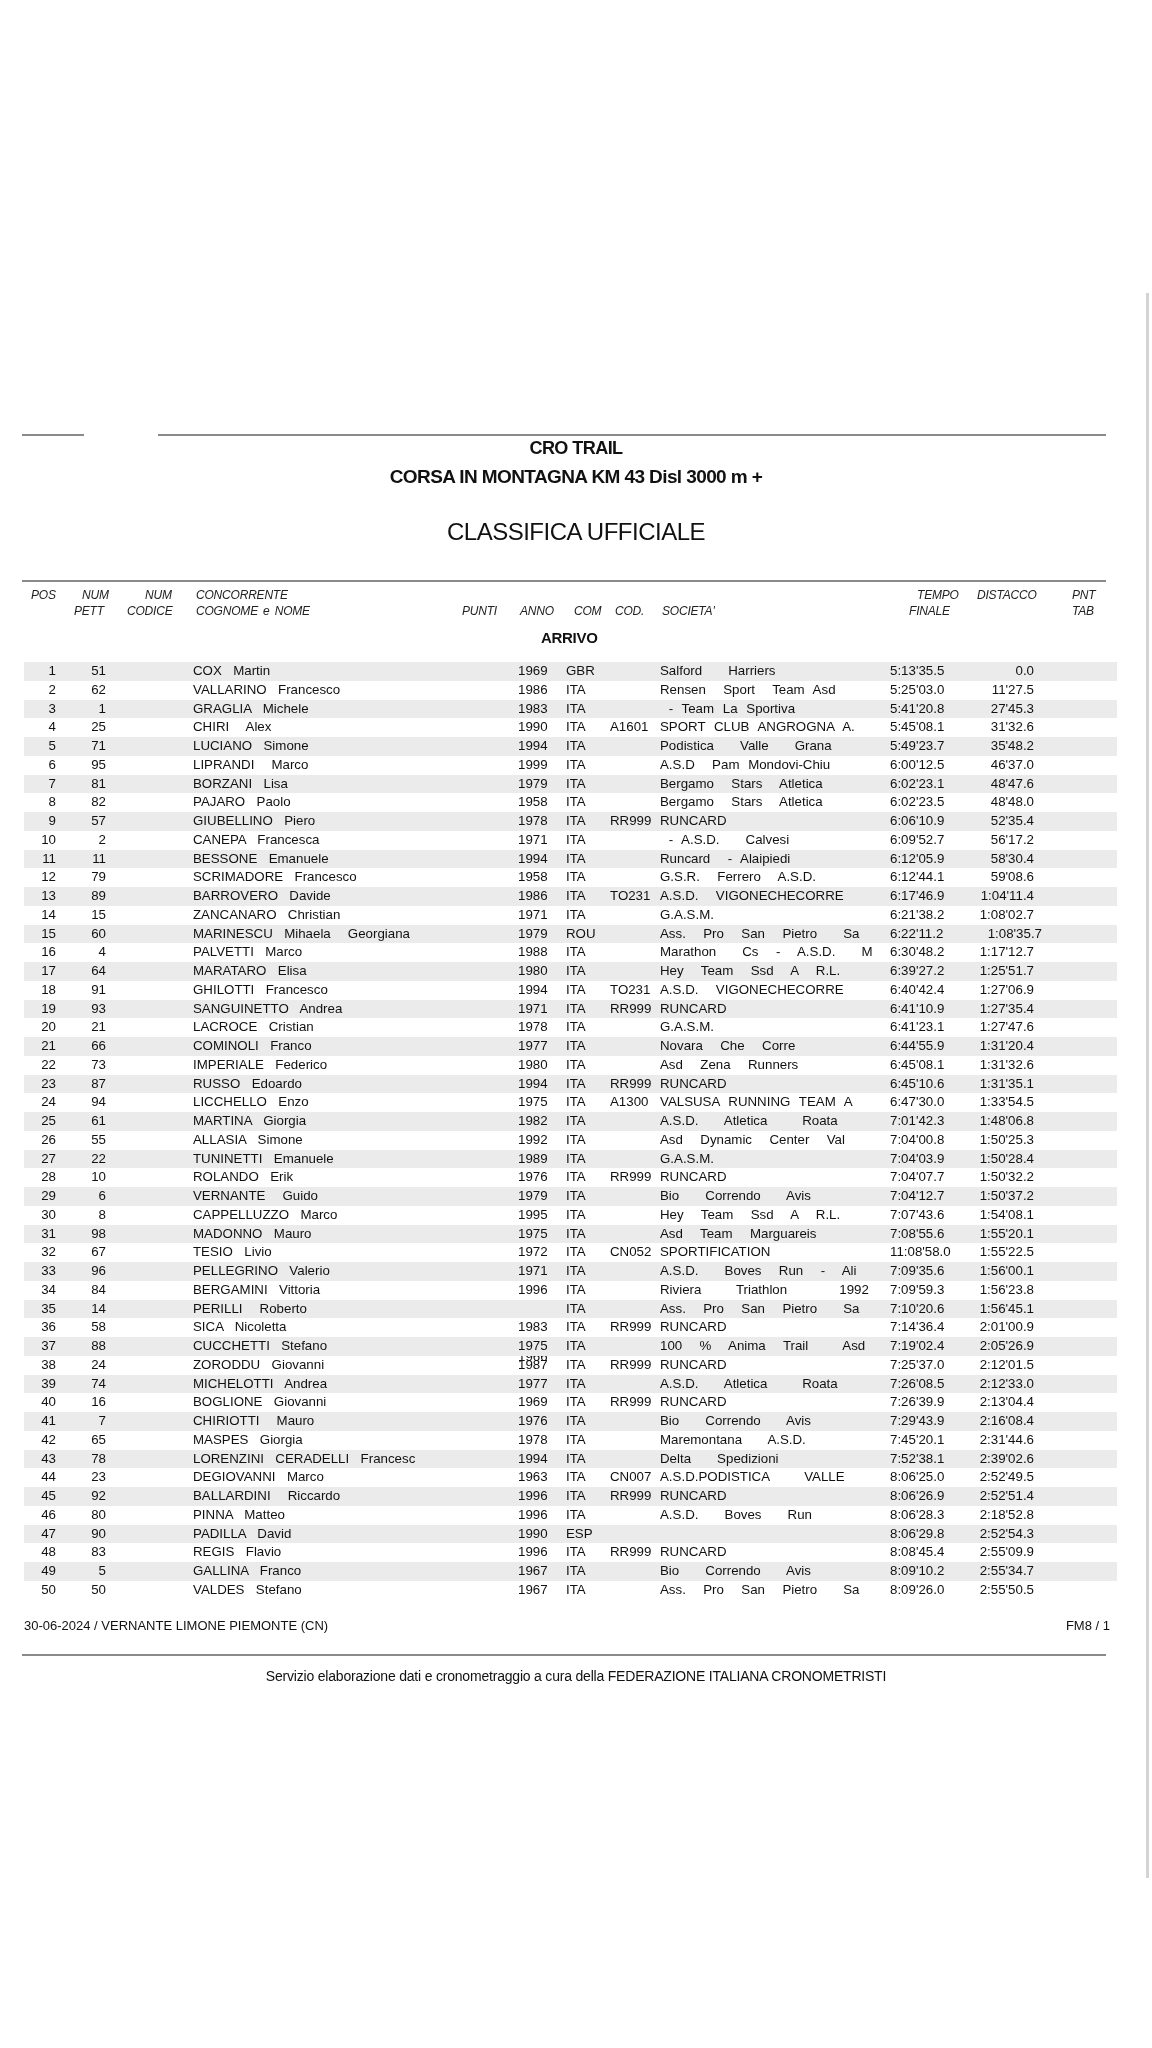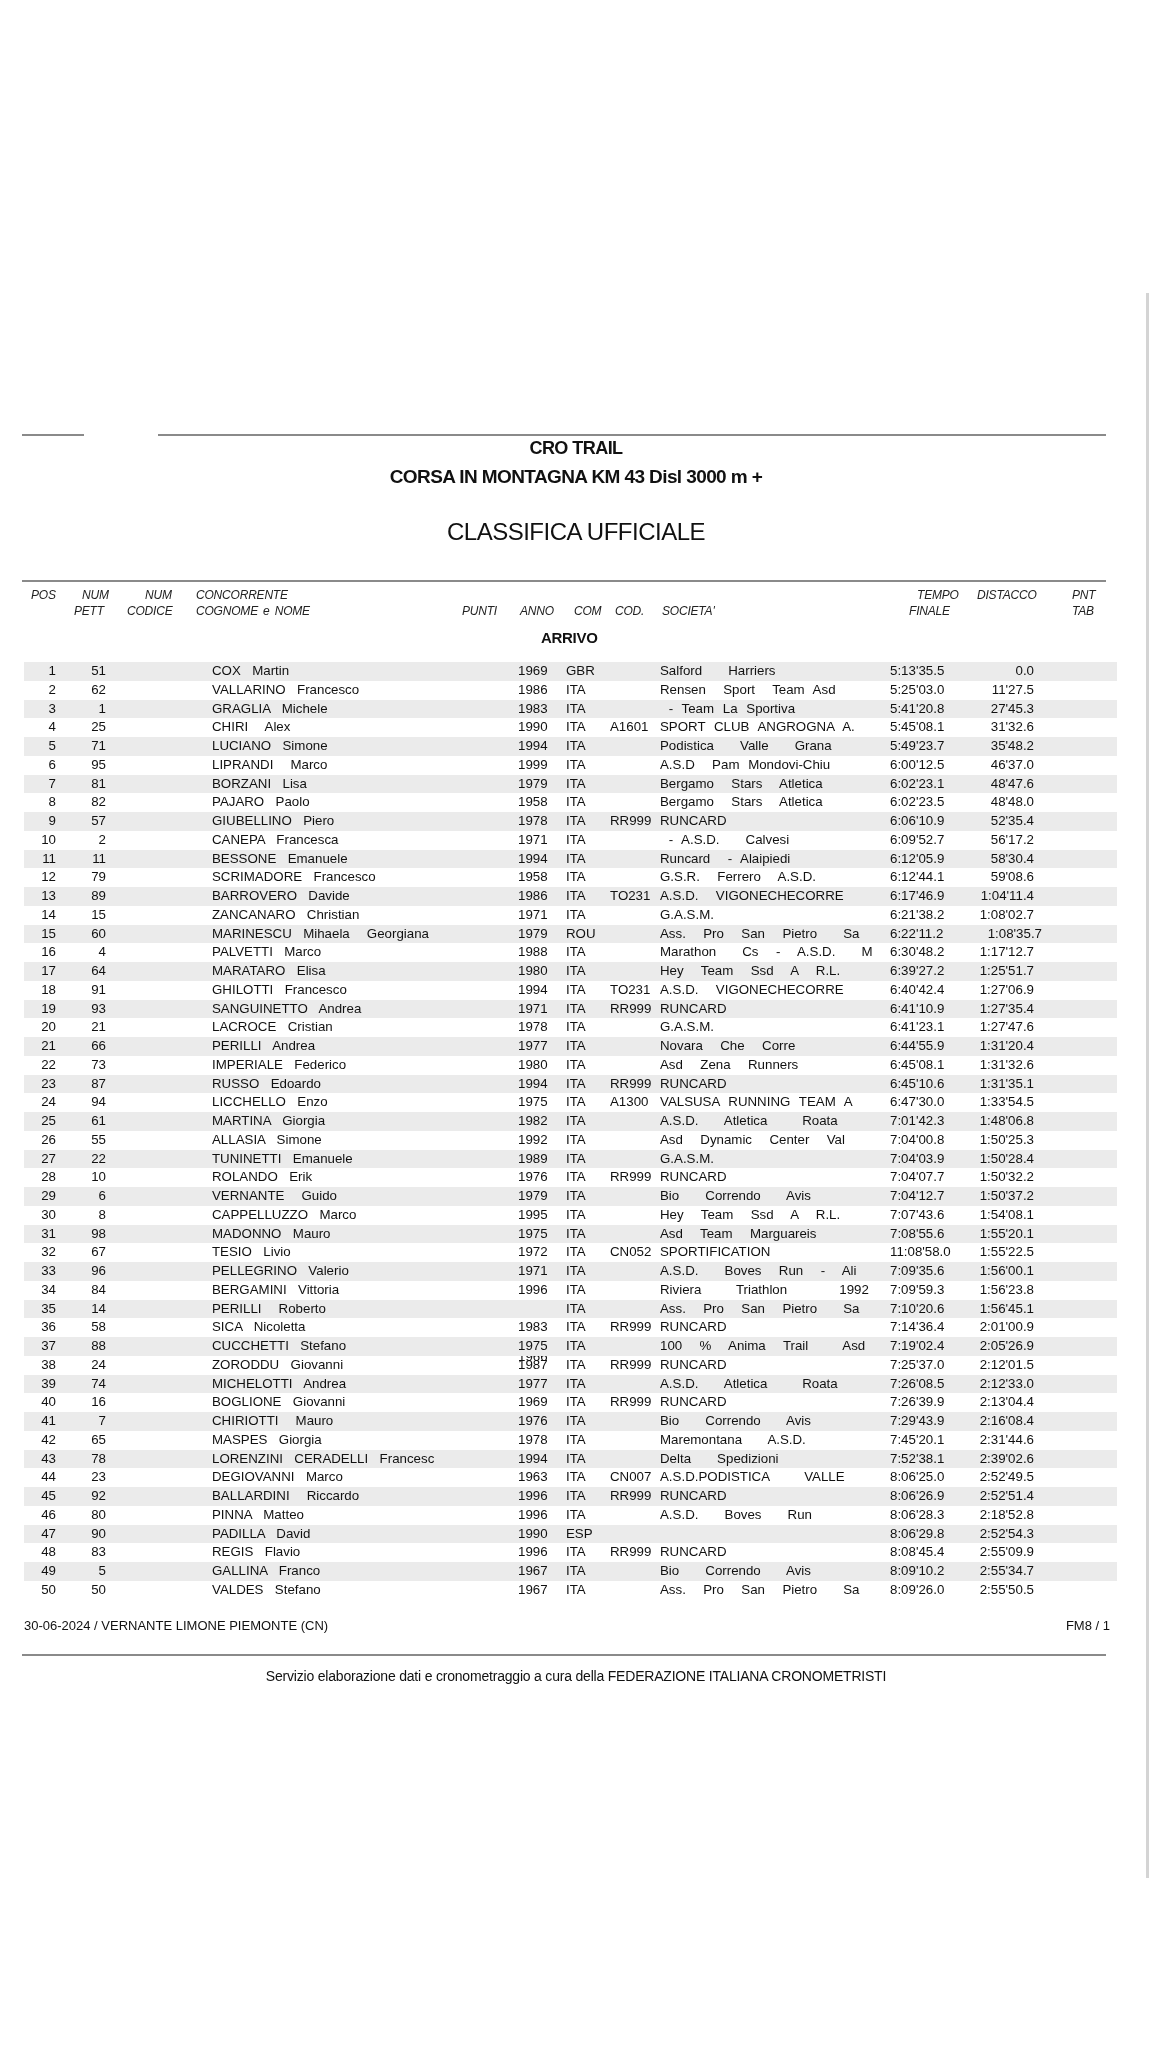--- a/index.html
+++ b/index.html
@@ -21,21 +21,21 @@
   .row span { position:absolute; top:0; }
   .c-pos { left:0; width:32px; text-align:right; }
   .c-pett { left:50px; width:32px; text-align:right; }
   .c-name { left:169px; }
   .c-anno { left:494px; }
   .c-com { left:542px; }
   .c-cod { left:586px; }
   .c-soc { left:636px; word-spacing:5px; }
   .c-tempo { left:866px; }
   .c-dist { left:950px; width:60px; text-align:right; }
-  .c-name { word-spacing:2px;margin-left:19px; }
+  .c-name { word-spacing:2px; }
   .footer-left { position:absolute; left:24px; top:1618px; font-size:13px; }
   .footer-right { position:absolute; right:42px; top:1618px; font-size:13px; }
   .credit { position:absolute; left:0; width:1152px; top:1668px; text-align:center; font-size:14px; letter-spacing:-0.2px; }
 </style>
 </head>
 <body>
 
 <div class="edge-line"></div>
 
 <div class="rule" style="left:22px; top:434px; width:62px;"></div>
@@ -286,21 +286,21 @@
       <span class="c-anno" style="white-space: pre;">1978</span>
       <span class="c-com" style="white-space: pre;">ITA</span>
       <span class="c-cod" style="white-space: pre;"></span>
       <span class="c-soc" style="white-space: pre;">G.A.S.M.</span>
       <span class="c-tempo" style="white-space: pre;">6:41'23.1</span>
       <span class="c-dist" style="white-space: pre;">1:27'47.6</span>
     </div>
     <div class="row shade">
       <span class="c-pos" style="white-space: pre;">21</span>
       <span class="c-pett" style="white-space: pre;">66</span>
-      <span class="c-name" style="white-space: pre;">PERILLI  Andrea</span>
+      <span class="c-name" style="white-space: pre;">COMINOLI  Franco</span>
       <span class="c-anno" style="white-space: pre;">1977</span>
       <span class="c-com" style="white-space: pre;">ITA</span>
       <span class="c-cod" style="white-space: pre;"></span>
       <span class="c-soc" style="white-space: pre;">Novara  Che  Corre</span>
       <span class="c-tempo" style="white-space: pre;">6:44'55.9</span>
       <span class="c-dist" style="white-space: pre;">1:31'20.4</span>
     </div>
     <div class="row">
       <span class="c-pos" style="white-space: pre;">22</span>
       <span class="c-pett" style="white-space: pre;">73</span>

